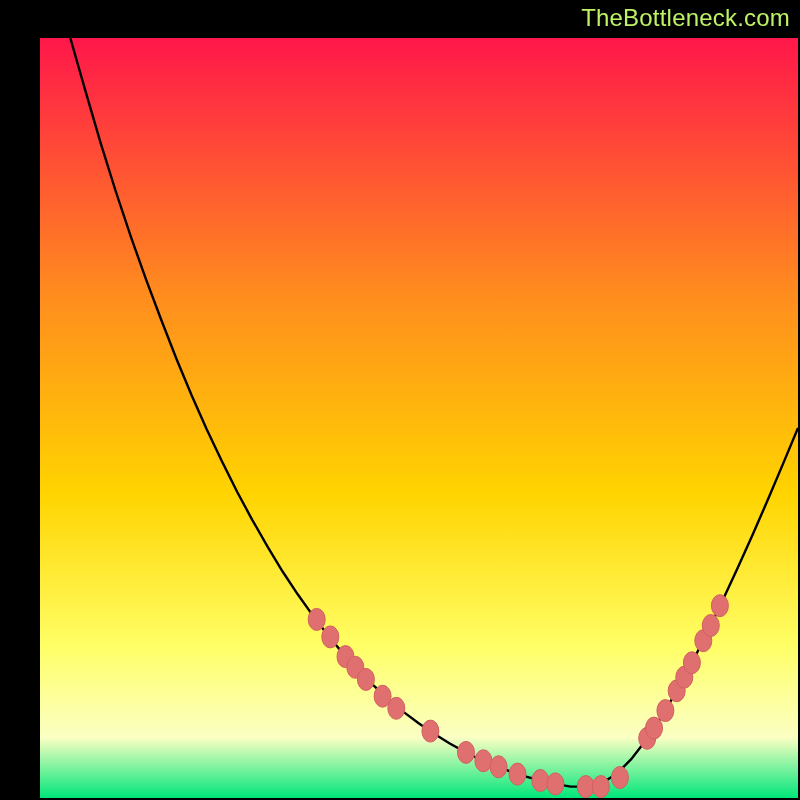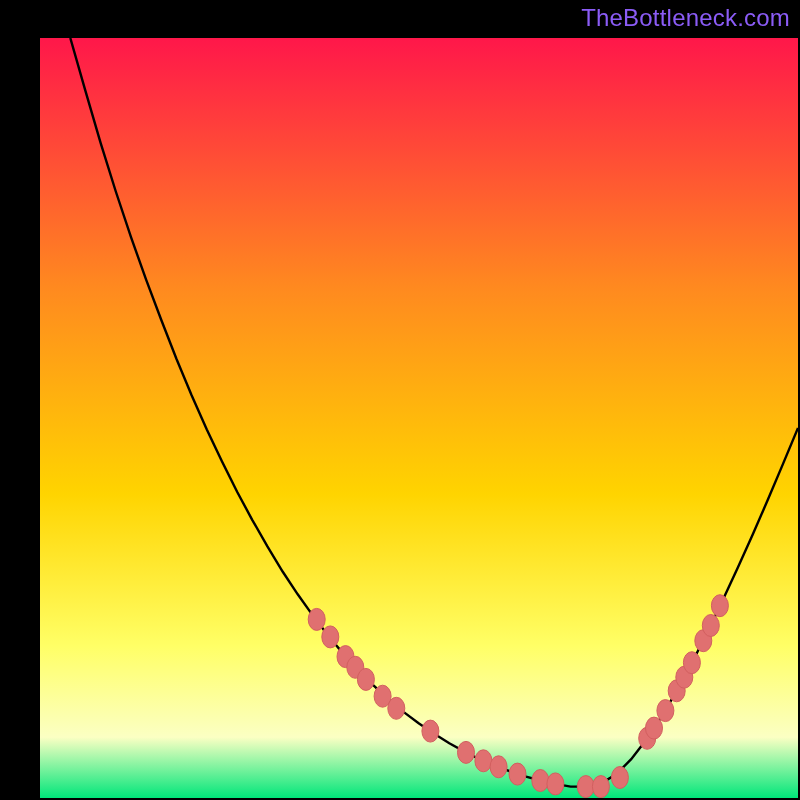--- a/index.html
+++ b/index.html
@@ -23,21 +23,21 @@
     position: absolute;
     left: 40px;
     top: 38px;
     width: 758px;
     height: 760px;
   }
   .watermark {
     position: absolute;
     top: 4px;
     right: 10px;
-    color: #8b5cf6;
+    color: #bef264;
     font-size: 24px;
     font-weight: 500;
     letter-spacing: 0.2px;
   }
   svg { display: block; }
 </style>
 </head>
 <body>
 
 <div class="frame">

